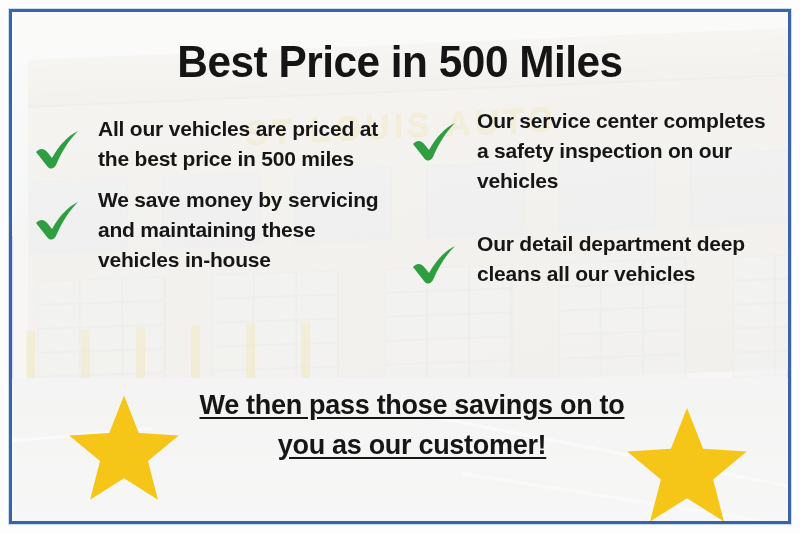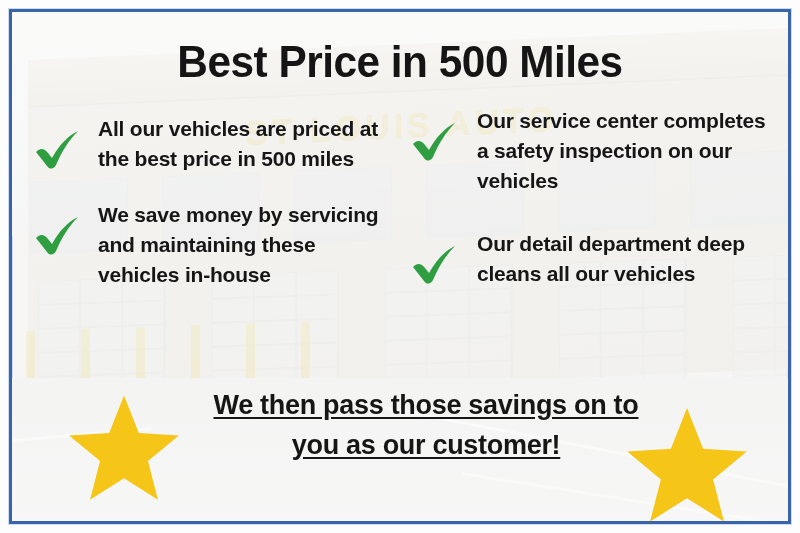--- a/index.html
+++ b/index.html
@@ -134,26 +134,26 @@
     flex:0 0 auto;width:56px;height:54px;margin-top:10px;
   }
   .bullet .btext{
     font-size:21px;font-weight:bold;line-height:1.42;
     color:#161616;
     font-family:"Liberation Sans", sans-serif;
     letter-spacing:-0.2px;
     padding-top:2px;
   }
   .b-l1{margin-top:8px;}
-  .b-l2{margin-top:22px;}
+  .b-l2{margin-top:7px;}
   .b-r1{margin-top:0px;}
   .b-r2{margin-top:32px;}
   .col.right .btext{padding-left:2px;}
   .tagline{
-    position:absolute;left:184px;width:460px;top:374px;
+    position:absolute;left:170px;width:460px;top:374px;
     text-align:center;
     font-size:27px;font-weight:bold;line-height:1.48;
     color:#161616;
     text-decoration:underline;
     text-underline-offset:3px;
     font-family:"Liberation Sans", sans-serif;
     letter-spacing:-0.3px;
   }
   .star{position:absolute;}
   .star svg{display:block;}

